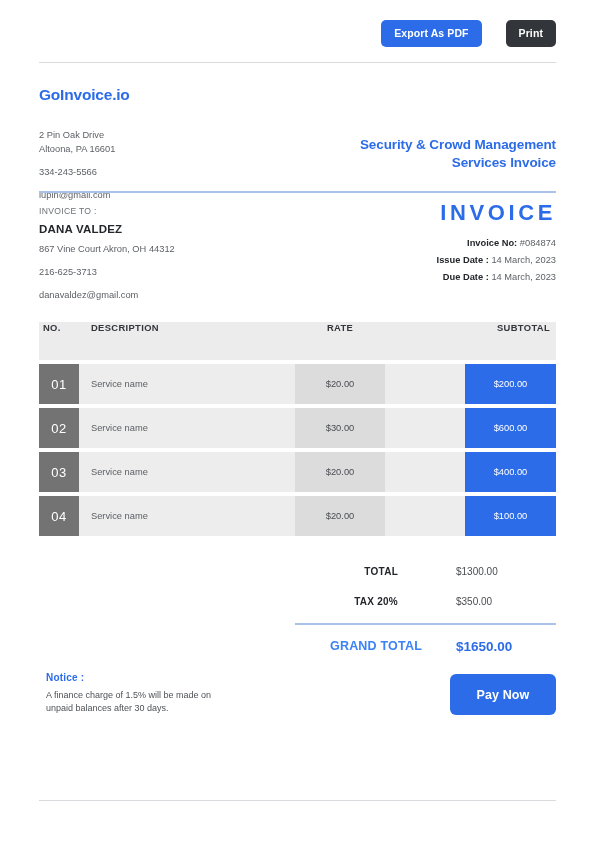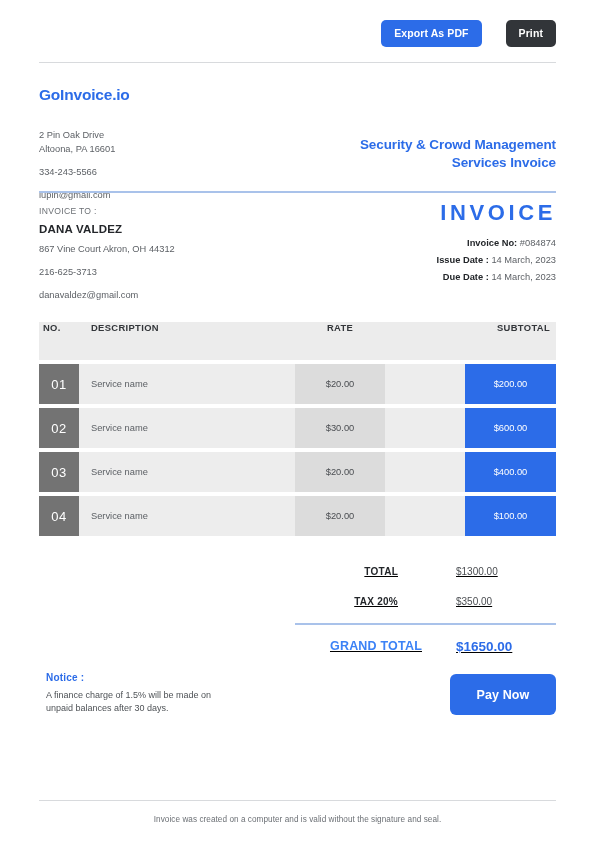--- a/index.html
+++ b/index.html
@@ -199,21 +199,20 @@
     position: absolute;
     left: 295px;
     top: 556px;
     width: 261px;
   }
   .t-row {
     display: flex;
     justify-content: space-between;
     align-items: center;
     height: 30px;
-    text-decoration: underline;
   }
   .t-label {
     font-size: 10px;
     font-weight: bold;
     color: #23262a;
     letter-spacing: .25px;
     flex: 1 1 auto;
     text-align: right;
     padding-right: 58px;
   }
@@ -396,15 +395,14 @@
 
   <div class="notice">
     <div class="notice-title">Notice :</div>
     <div class="notice-body">A finance charge of 1.5% will be made on</div>
     <div class="notice-body">unpaid balances after 30 days.</div>
   </div>
 
   <button class="paynow">Pay Now</button>
 
   <div class="rule rule-foot"></div>
-  <div class="footer">Invoice was created on a computer and is valid without the signature and seal.</div>
 
 </div>
 
 </body></html>

